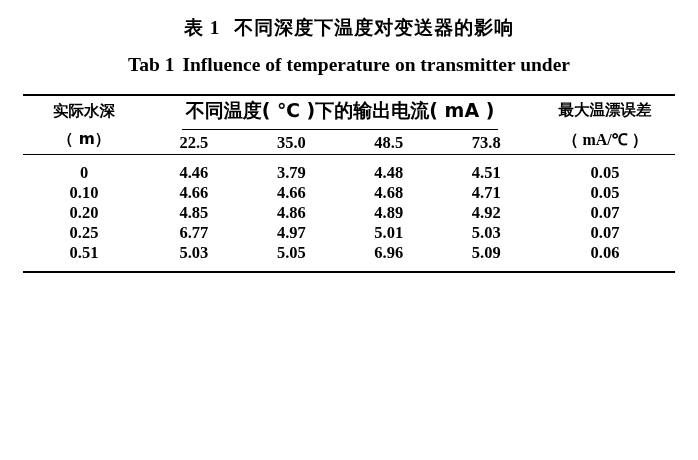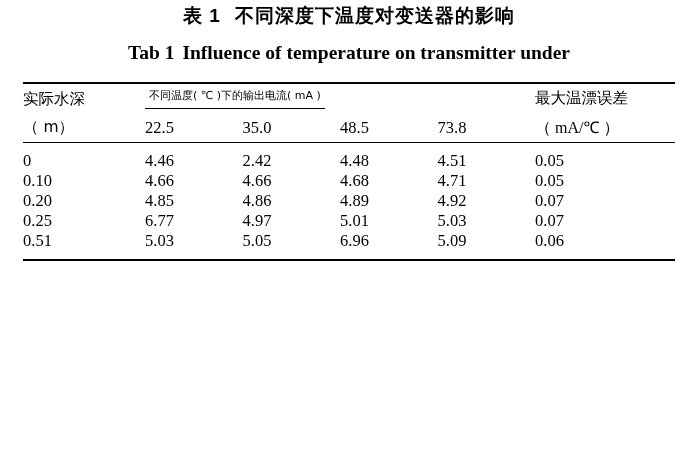--- a/index.html
+++ b/index.html
@@ -18,25 +18,25 @@
     position: relative;
     width: 698px;
     height: 460px;
     box-sizing: border-box;
     padding: 0 22px;
   }
   .caption {
     text-align: center;
   }
   .caption-cn {
-    font-family: Liberation Sans, sans-serif;
+    font-family: Liberation Serif, serif;
     font-weight: bold;
     font-size: 19px;
     letter-spacing: 1px;
-    padding-top: 2px;
+    padding-top: 14px;
     line-height: 1.5;
   }
   .caption-cn .num {
     margin-right: 14px;
   }
   .caption-en {
     font-family: "Liberation Serif", serif;
     font-weight: bold;
     font-size: 19.5px;
     line-height: 1.62;
@@ -46,22 +46,22 @@
     margin-right: 8px;
   }
   table.data {
     width: 652px;
     margin: 14px auto 0 auto;
     border-collapse: collapse;
     font-size: 16.5px;
     font-family: "Liberation Serif", serif;
   }
   table.data td, table.data th {
-    font-weight: normal;
-    text-align: left;
+    font-weight: bold;
+    text-align: center;
     padding: 0;
   }
   .rule-top td {
     border-top: 2.2px solid #000;
     height: 0;
     padding: 0;
     font-size: 0;
     line-height: 0;
   }
   .rule-mid td {
@@ -85,21 +85,21 @@
   .hdr-depth {
     width: 132px;
     font-family: "DejaVu Sans", sans-serif;
     font-size: 15.5px;
     line-height: 1.85;
   }
   .hdr-depth .l1 { display: block; }
   .hdr-depth .l2 { display: block; }
   .hdr-span {
     font-family: "DejaVu Sans", sans-serif;
-    font-size: 11px;
+    font-size: 19px;
     padding-bottom: 4px;
   }
   .hdr-span-inner {
     display: inline-block;
     border-bottom: 1.1px solid #000;
     padding: 0 4px 5px 4px;
   }
   .hdr-last {
     width: 152px;
     font-family: "DejaVu Sans", sans-serif;
@@ -171,21 +171,21 @@
         <td colspan="6"></td>
       </tr>
 
       <tr class="spacer-row">
           <td colspan="6"></td>
         </tr>
 
       <tr class="body-row">
         <td>0</td>
         <td>4.46</td>
-        <td>2.42</td>
+        <td>3.79</td>
         <td>4.48</td>
         <td>4.51</td>
         <td>0.05</td>
       </tr>
 
       <tr class="body-row">
         <td>0.10</td>
         <td>4.66</td>
         <td>4.66</td>
         <td>4.68</td>

